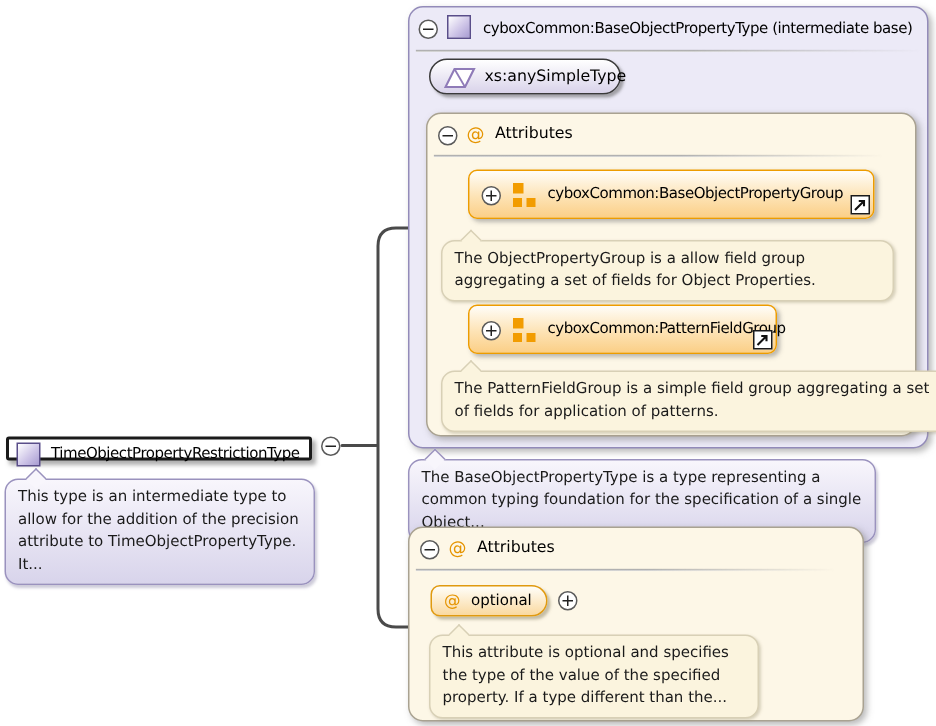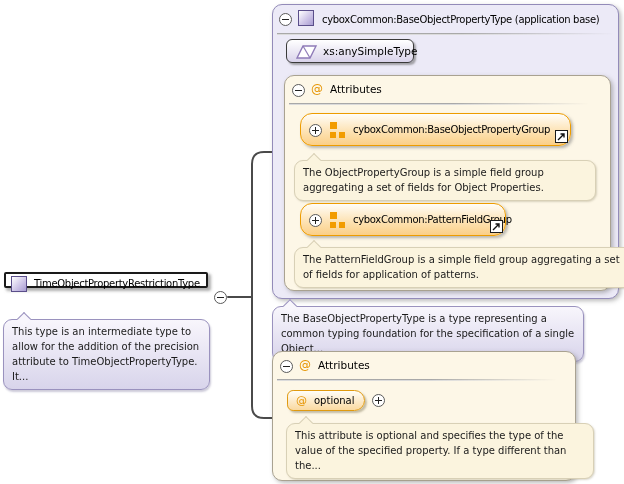--- a/index.html
+++ b/index.html
@@ -36,28 +36,28 @@
     border:1px solid #5A4E8A; }
   .at-icon { position:absolute; color:#E59400; font-size:12px; line-height:14px; }
   .at-icon.small { font-size:11px; line-height:13px; }
   .link-icon { position:absolute; width:13px; height:13px; background:#fff; border:1px solid #1a1a1a; }
 
   
   .hdr-label { position:absolute; font-size:10.5px; color:#000; white-space:nowrap; }
   .title { position:absolute; font-size:10px; letter-spacing:-0.3px; white-space:nowrap; }
 
   
-  .pill-simple { position:absolute; border-radius:6px;
+  .pill-simple { position:absolute; border-radius:12px;
     background:linear-gradient(#ffffff,#D9D3EA); border:1.5px solid #3a3a3a;
     box-shadow:2px 2px 2px rgba(100,100,100,.55); cursor:pointer; }
 
   
-  .group-box { position:absolute; border-radius:12px;
+  .group-box { position:absolute; border-radius:6px;
     background:linear-gradient(to bottom,#fffdf8 0%,#FDE3B5 55%,#FBCF87 100%);
-    border:1px solid #ED9C00; box-shadow:2px 2px 3px rgba(120,120,120,.5); cursor:pointer; }
+    border:1px solid #ED9C00; box-shadow:2px 2px 3px rgba(120,120,120,.5); cursor:pointer;margin-left:12px; }
   .group-label { position:absolute; font-size:10px; letter-spacing:-0.3px; white-space:nowrap; }
 
   
   .pill-attr { position:absolute; border-radius:7px 12px 12px 7px;
     background:linear-gradient(#fffef9,#FAD9A0); border:1px solid #E09A10;
     box-shadow:2px 2px 2px rgba(150,140,110,.55); cursor:pointer; }
 
   
   .el-box { position:absolute; background:#fff; border:2px solid #1a1a1a; border-radius:2px;
     box-shadow:2.5px 2.5px 3px rgba(110,110,110,.55); cursor:pointer; }
@@ -75,21 +75,21 @@
 </head>
 <body>
 
 <svg class="abs" width="624" height="484" style="left:0;top:0">
   <path d="M228 297 H252 M272 152 H264 Q252 152 252 164 V406 Q252 418 264 418 H272" fill="none" stroke="#4a4a4a" stroke-width="2" stroke-linecap="round"></path>
 </svg>
 
 <div class="container lavender" style="left:272px;top:4px;width:347px;height:295px">
   <span class="toggle" style="left:6px;top:8px"></span>
   <span class="ct-icon" style="left:25px;top:5px"></span>
-  <span class="title" style="left:49px;top:9px">cyboxCommon:BaseObjectPropertyType (application base)</span>
+  <span class="title" style="left:49px;top:9px">cyboxCommon:BaseObjectPropertyType (intermediate base)</span>
   <div class="divider" style="left:4px;top:28px;width:337px"></div>
 
   <div class="pill-simple" style="left:13px;top:34px;width:128px;height:24px">
     <svg class="abs" width="22" height="16" style="left:9px;top:4px">
       <polygon points="7,2 20,2 14,14 1,14" fill="#ffffff" stroke="#8F7BB8" stroke-width="1.4"></polygon>
       <line x1="7" y1="2" x2="14" y2="14" stroke="#8F7BB8" stroke-width="1.2"></line>
     </svg>
     <span class="abs" style="left:36px;top:5px;font-size:10.5px;white-space:nowrap">xs:anySimpleType</span>
   </div>
 
@@ -109,21 +109,21 @@
       <span class="group-label" style="left:52px;top:10px">cyboxCommon:BaseObjectPropertyGroup</span>
       <span class="link-icon" style="right:2px;bottom:2px">
         <svg width="11" height="11">
             <path d="M2 9 L8 3 M4.5 3 H8 V6.5" fill="none" stroke="#111" stroke-width="1.4"></path>
           </svg>
       </span>
     </div>
 
     <div class="bubble cb" style="left:9px;top:84px;width:302px">
       <span class="notch" style="left:14px"></span>
-      <span>The ObjectPropertyGroup is a simple field group aggregating a set of fields for Object Properties.</span>
+      <span>The ObjectPropertyGroup is a allow field group aggregating a set of fields for Object Properties.</span>
     </div>
 
     <div class="group-box" style="left:15px;top:127px;width:206px;height:33px">
       <span class="toggle plus" style="left:8px;top:10px"></span>
       <svg class="abs" width="17" height="17" style="left:28px;top:8px">
         <rect x="1" y="0" width="7" height="7" fill="#F29C00"></rect>
         <rect x="1" y="10" width="6" height="6" fill="#F29C00"></rect>
         <rect x="10" y="10" width="6" height="6" fill="#F29C00"></rect>
       </svg>
       <span class="group-label" style="left:52px;top:10px">cyboxCommon:PatternFieldGroup</span>
@@ -151,27 +151,27 @@
   <span class="at-icon" style="left:26px;top:6px">@</span>
   <span class="hdr-label" style="left:45px;top:7px">Attributes</span>
   <div class="divider" style="left:4px;top:27px;width:280px"></div>
 
   <div class="pill-attr" style="left:14px;top:38px;width:78px;height:21px">
     <span class="at-icon small" style="left:8px;top:3px">@</span>
     <span class="abs" style="left:26px;top:4px;font-size:10px;white-space:nowrap">optional</span>
   </div>
   <span class="toggle plus" style="left:99px;top:42px"></span>
 
-  <div class="bubble cb" style="left:13px;top:71px;width:308px">
+  <div class="bubble cb" style="left:13px;top:71px;width:220px">
     <span class="notch" style="left:14px"></span>
     <span>This attribute is optional and specifies the type of the value of the specified property. If a type different than the...</span>
   </div>
 </div>
 
-<div class="el-box" style="left:4px;top:272px;width:204px;height:16px">
+<div class="el-box" style="left:4px;top:291px;width:204px;height:16px">
   <span class="ct-icon" style="left:5px;top:2px"></span>
   <span class="abs" style="left:28px;top:4px;font-size:10px;letter-spacing:-0.3px;white-space:nowrap">TimeObjectPropertyRestrictionType</span>
 </div>
 <span class="toggle" style="left:214px;top:291px"></span>
 
 <div class="bubble pb" style="left:3px;top:319px;width:207px">
   <span class="notch" style="left:15px"></span>
   <span>This type is an intermediate type to allow for the addition of the precision attribute to TimeObjectPropertyType. It...</span>
 </div>
 

